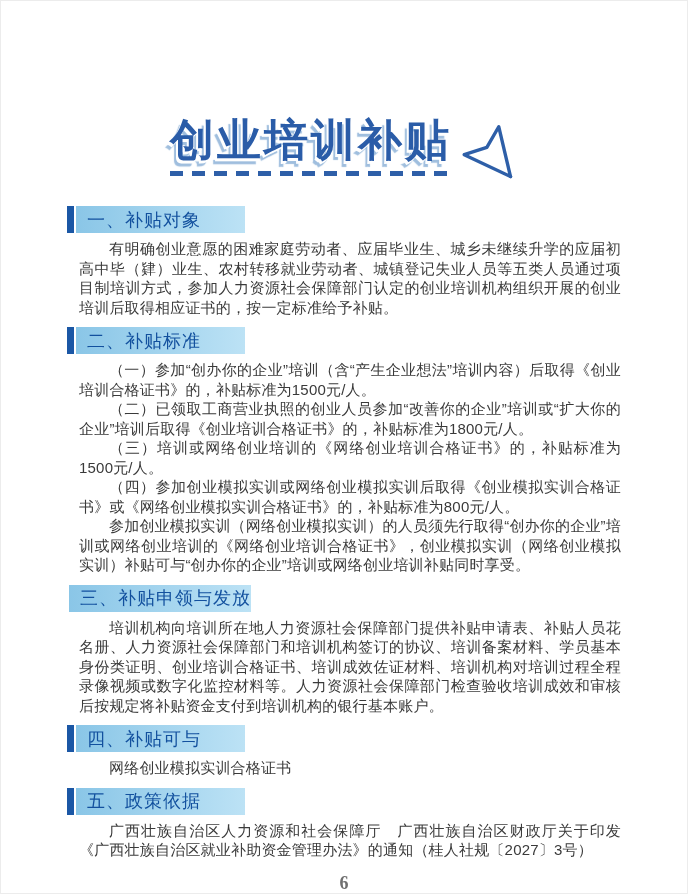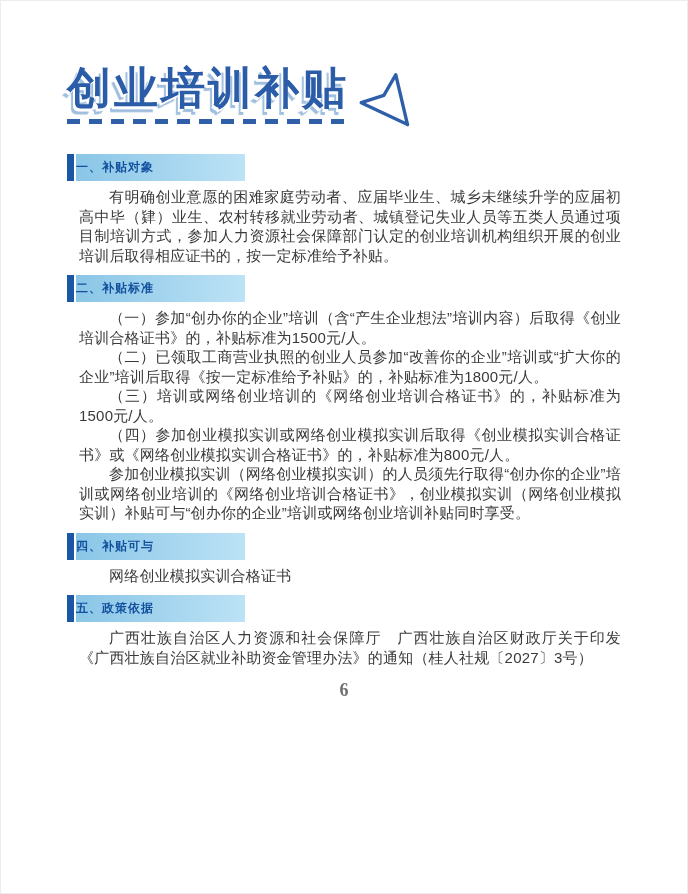--- a/index.html
+++ b/index.html
@@ -3,41 +3,41 @@
 <meta charset="utf-8">
 <style>
   html,body { margin:0; padding:0; background:#ffffff; }
   .page {
     width:688px; height:894px; box-sizing:border-box;
     background:#ffffff; border:1px solid #ececec;
     padding:0 66px; overflow:hidden; position:relative;
     font-family:"Liberation Sans", sans-serif;
   }
   
-  .title-wrap { display:flex; justify-content:flex-start; align-items:flex-start; margin-top:64px; }
+  .title-wrap { display:flex; justify-content:center; align-items:flex-start; margin-top:116px; }
   .title-block { display:inline-block; }
   .page-title {
     margin:0; font-size:44px; line-height:1.05; font-weight:bold;
     color:#2a5ca8; letter-spacing:3px; white-space:nowrap;
     text-shadow:-1px 2px 0 #ffffff, -2px 3px 0 #ffffff, -4px 6px 1px #9fbede;
   }
   .title-dashes {
     height:5px; margin-top:8px;
     background:repeating-linear-gradient(90deg,#2e5fa8 0 13px,transparent 13px 22px);
   }
   .plane { margin-left:8px; margin-top:4px; line-height:0; }
   
   .sec { margin-top:10px; }
   .sec.first { margin-top:27px; }
   .sec-head { display:flex; align-items:stretch; width:178px; height:27px; }
   .sec-accent { width:7px; background:#1b57a5; margin-right:2px; }
   .sec-title {
     flex:1; background:linear-gradient(90deg,#8ac6e7,#bce2f5);
-    color:#12509e; font-size:12px; font-weight:bold; letter-spacing:1px;
-    display:flex; align-items:center; white-space:nowrap;
+    color:#12509e; font-size:18px; font-weight:normal; letter-spacing:1px;
+    display:flex; align-items:center; padding-left:11px; white-space:nowrap;
   }
   .body-p {
     margin:6px 0 0 12px; font-size:15px; line-height:19.5px; color:#3a3a3a;
     text-indent:2em; text-align:justify; letter-spacing:0.2px;
   }
   
   .page-num {
     text-align:center; margin-top:13px;
     font-family:"Liberation Serif", serif; font-weight:bold;
     font-size:18px; color:#6f6f6f;
@@ -70,26 +70,33 @@
     </div>
     <p class="body-p">有明确创业意愿的困难家庭劳动者、应届毕业生、城乡未继续升学的应届初高中毕（肄）业生、农村转移就业劳动者、城镇登记失业人员等五类人员通过项目制培训方式，参加人力资源社会保障部门认定的创业培训机构组织开展的创业培训后取得相应证书的，按一定标准给予补贴。</p>
   </section>
 
   <section class="sec">
     <div class="sec-head">
       <span class="sec-accent"></span>
       <span class="sec-title">二、补贴标准</span>
     </div>
     <p class="body-p">（一）参加“创办你的企业”培训（含“产生企业想法”培训内容）后取得《创业培训合格证书》的，补贴标准为1500元/人。</p>
-    <p class="body-p" style="margin-top:0">（二）已领取工商营业执照的创业人员参加“改善你的企业”培训或“扩大你的企业”培训后取得《按一定标准给予补贴》的，补贴标准为1800元/人。</p>
+    <p class="body-p" style="margin-top:0">（二）已领取工商营业执照的创业人员参加“改善你的企业”培训或“扩大你的企业”培训后取得《创业培训合格证书》的，补贴标准为1800元/人。</p>
     <p class="body-p" style="margin-top:0">（三）培训或网络创业培训的《网络创业培训合格证书》的，补贴标准为1500元/人。</p>
     <p class="body-p" style="margin-top:0">（四）参加创业模拟实训或网络创业模拟实训后取得《创业模拟实训合格证书》或《网络创业模拟实训合格证书》的，补贴标准为800元/人。</p>
     <p class="body-p" style="margin-top:0">参加创业模拟实训（网络创业模拟实训）的人员须先行取得“创办你的企业”培训或网络创业培训的《网络创业培训合格证书》，创业模拟实训（网络创业模拟实训）补贴可与“创办你的企业”培训或网络创业培训补贴同时享受。</p>
   </section>
 
+  <section class="sec">
+    <div class="sec-head">
+      <span class="sec-accent"></span>
+      <span class="sec-title">三、补贴申领与发放</span>
+    </div>
+    <p class="body-p">培训机构向培训所在地人力资源社会保障部门提供补贴申请表、补贴人员花名册、人力资源社会保障部门和培训机构签订的协议、培训备案材料、学员基本身份类证明、创业培训合格证书、培训成效佐证材料、培训机构对培训过程全程录像视频或数字化监控材料等。人力资源社会保障部门检查验收培训成效和审核后按规定将补贴资金支付到培训机构的银行基本账户。</p>
+  </section>
 
   <section class="sec">
     <div class="sec-head">
       <span class="sec-accent"></span>
       <span class="sec-title">四、补贴可与</span>
     </div>
     <p class="body-p">网络创业模拟实训合格证书</p>
   </section>
 
   <section class="sec">

